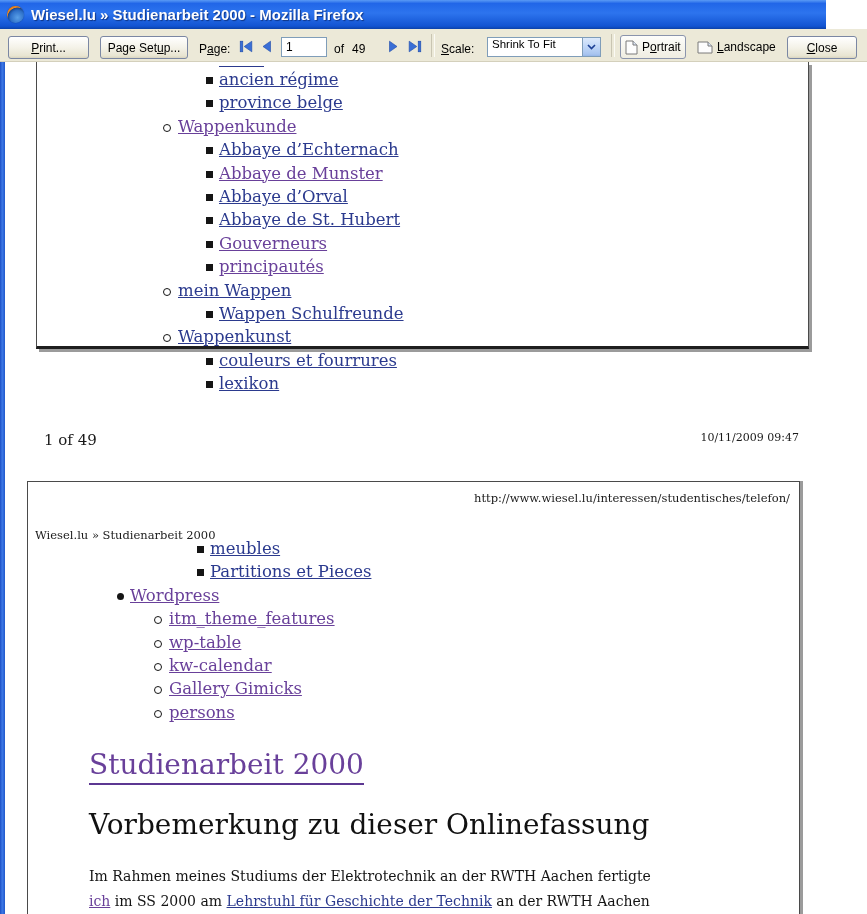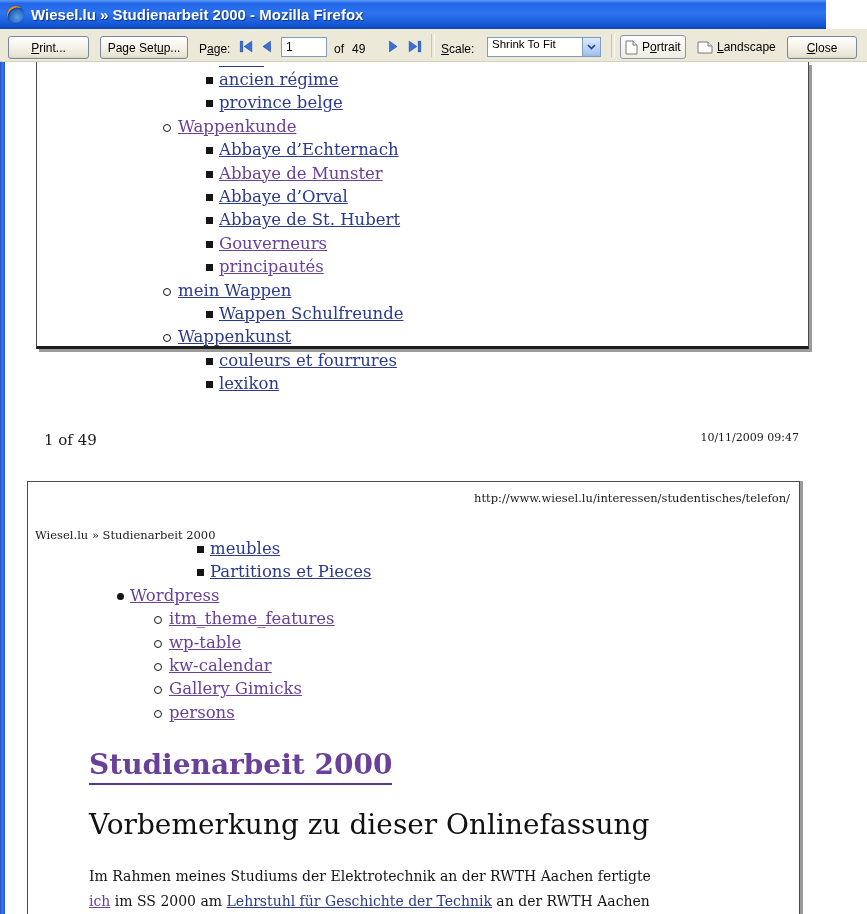--- a/index.html
+++ b/index.html
@@ -68,21 +68,21 @@
   .r-ci{padding-left:141px;}  .r-ci::before{left:126px;background:transparent;border:1.4px solid #151515;border-radius:50%;width:6px;height:6px;}
   .r-disc{padding-left:102px;}.r-disc::before{left:89px;background:#151515;border-radius:50%;}
   .lnk{text-decoration:underline;cursor:default;}
   .blue{color:#2b3a8e;}
   .purple{color:#69409a;}
   .ink{color:#141414;}
   .cutoff-underline{position:absolute;left:182px;top:1px;width:45px;height:3px;border-bottom:1.5px solid #2b3a8e;}
 
   
   .p2-title{position:absolute;left:61px;top:266px;font-size:28px;
-    border-bottom:2px solid #5c3792;padding-bottom:2px;text-decoration:none;font-weight:bold;}
+    border-bottom:2px solid #5c3792;padding-bottom:2px;text-decoration:none;}
   .p2-sub{position:absolute;left:61px;top:326px;font-size:28px;color:#111;}
   .p2-para{position:absolute;left:61px;top:382px;font-size:14px;}
   .p2-para .pline{height:24.5px;line-height:24.5px;white-space:nowrap;}
   .p2-para .blue,.p2-para .purple{text-decoration:underline;}
 </style>
 </head>
 <body>
 
 <div class="titlebar">
   <span class="ff-icon"></span>

